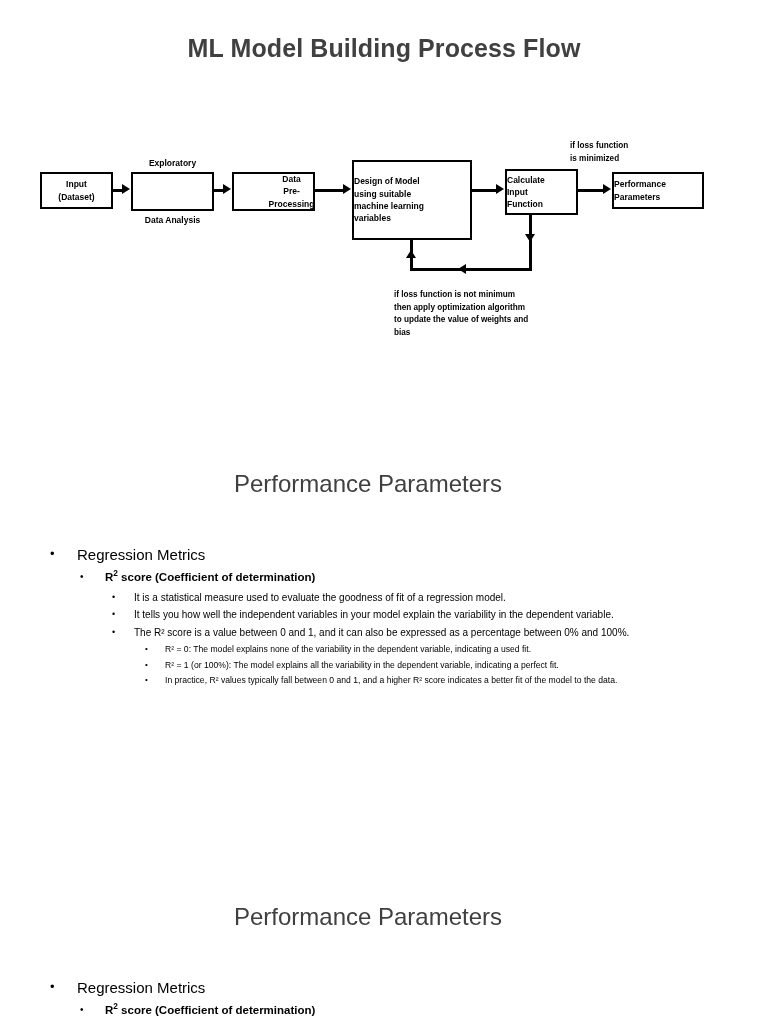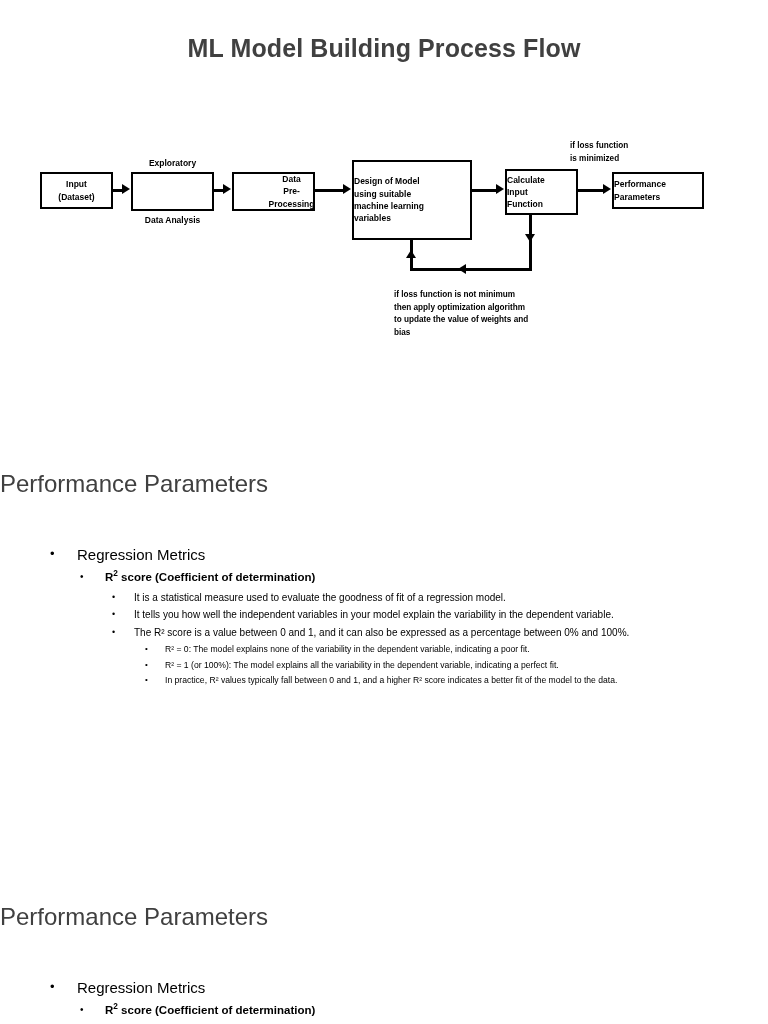--- a/index.html
+++ b/index.html
@@ -94,21 +94,21 @@
     font-weight: bold;
     line-height: 1.55;
     color: #000;
   }
 
   
   .section-title {
     position: absolute;
     left: 0;
     width: 736px;
-    text-align: left;
+    text-align: center;
     font-size: 24px;
     font-weight: 400;
     color: #404040;
   }
 
   
   .content {
     position: absolute;
     left: 0;
     width: 768px;
@@ -243,21 +243,21 @@
     <span class="txt">It tells you how well the independent variables in your model explain the variability in the dependent variable.</span>
   </div>
 
   <div class="bul lvl3">
     <span class="mark">•</span>
     <span class="txt">The R² score is a value between 0 and 1, and it can also be expressed as a percentage between 0% and 100%.</span>
   </div>
 
   <div class="bul lvl4">
     <span class="mark">•</span>
-    <span class="txt">R² = 0: The model explains none of the variability in the dependent variable, indicating a poor fit.</span>
+    <span class="txt">R² = 0: The model explains none of the variability in the dependent variable, indicating a used fit.</span>
   </div>
 
   <div class="bul lvl4">
     <span class="mark">•</span>
     <span class="txt">R² = 1 (or 100%): The model explains all the variability in the dependent variable, indicating a perfect fit.</span>
   </div>
 
   <div class="bul lvl4">
     <span class="mark">•</span>
     <span class="txt">In practice, R² values typically fall between 0 and 1, and a higher R² score indicates a better fit of the model to the data.</span>

